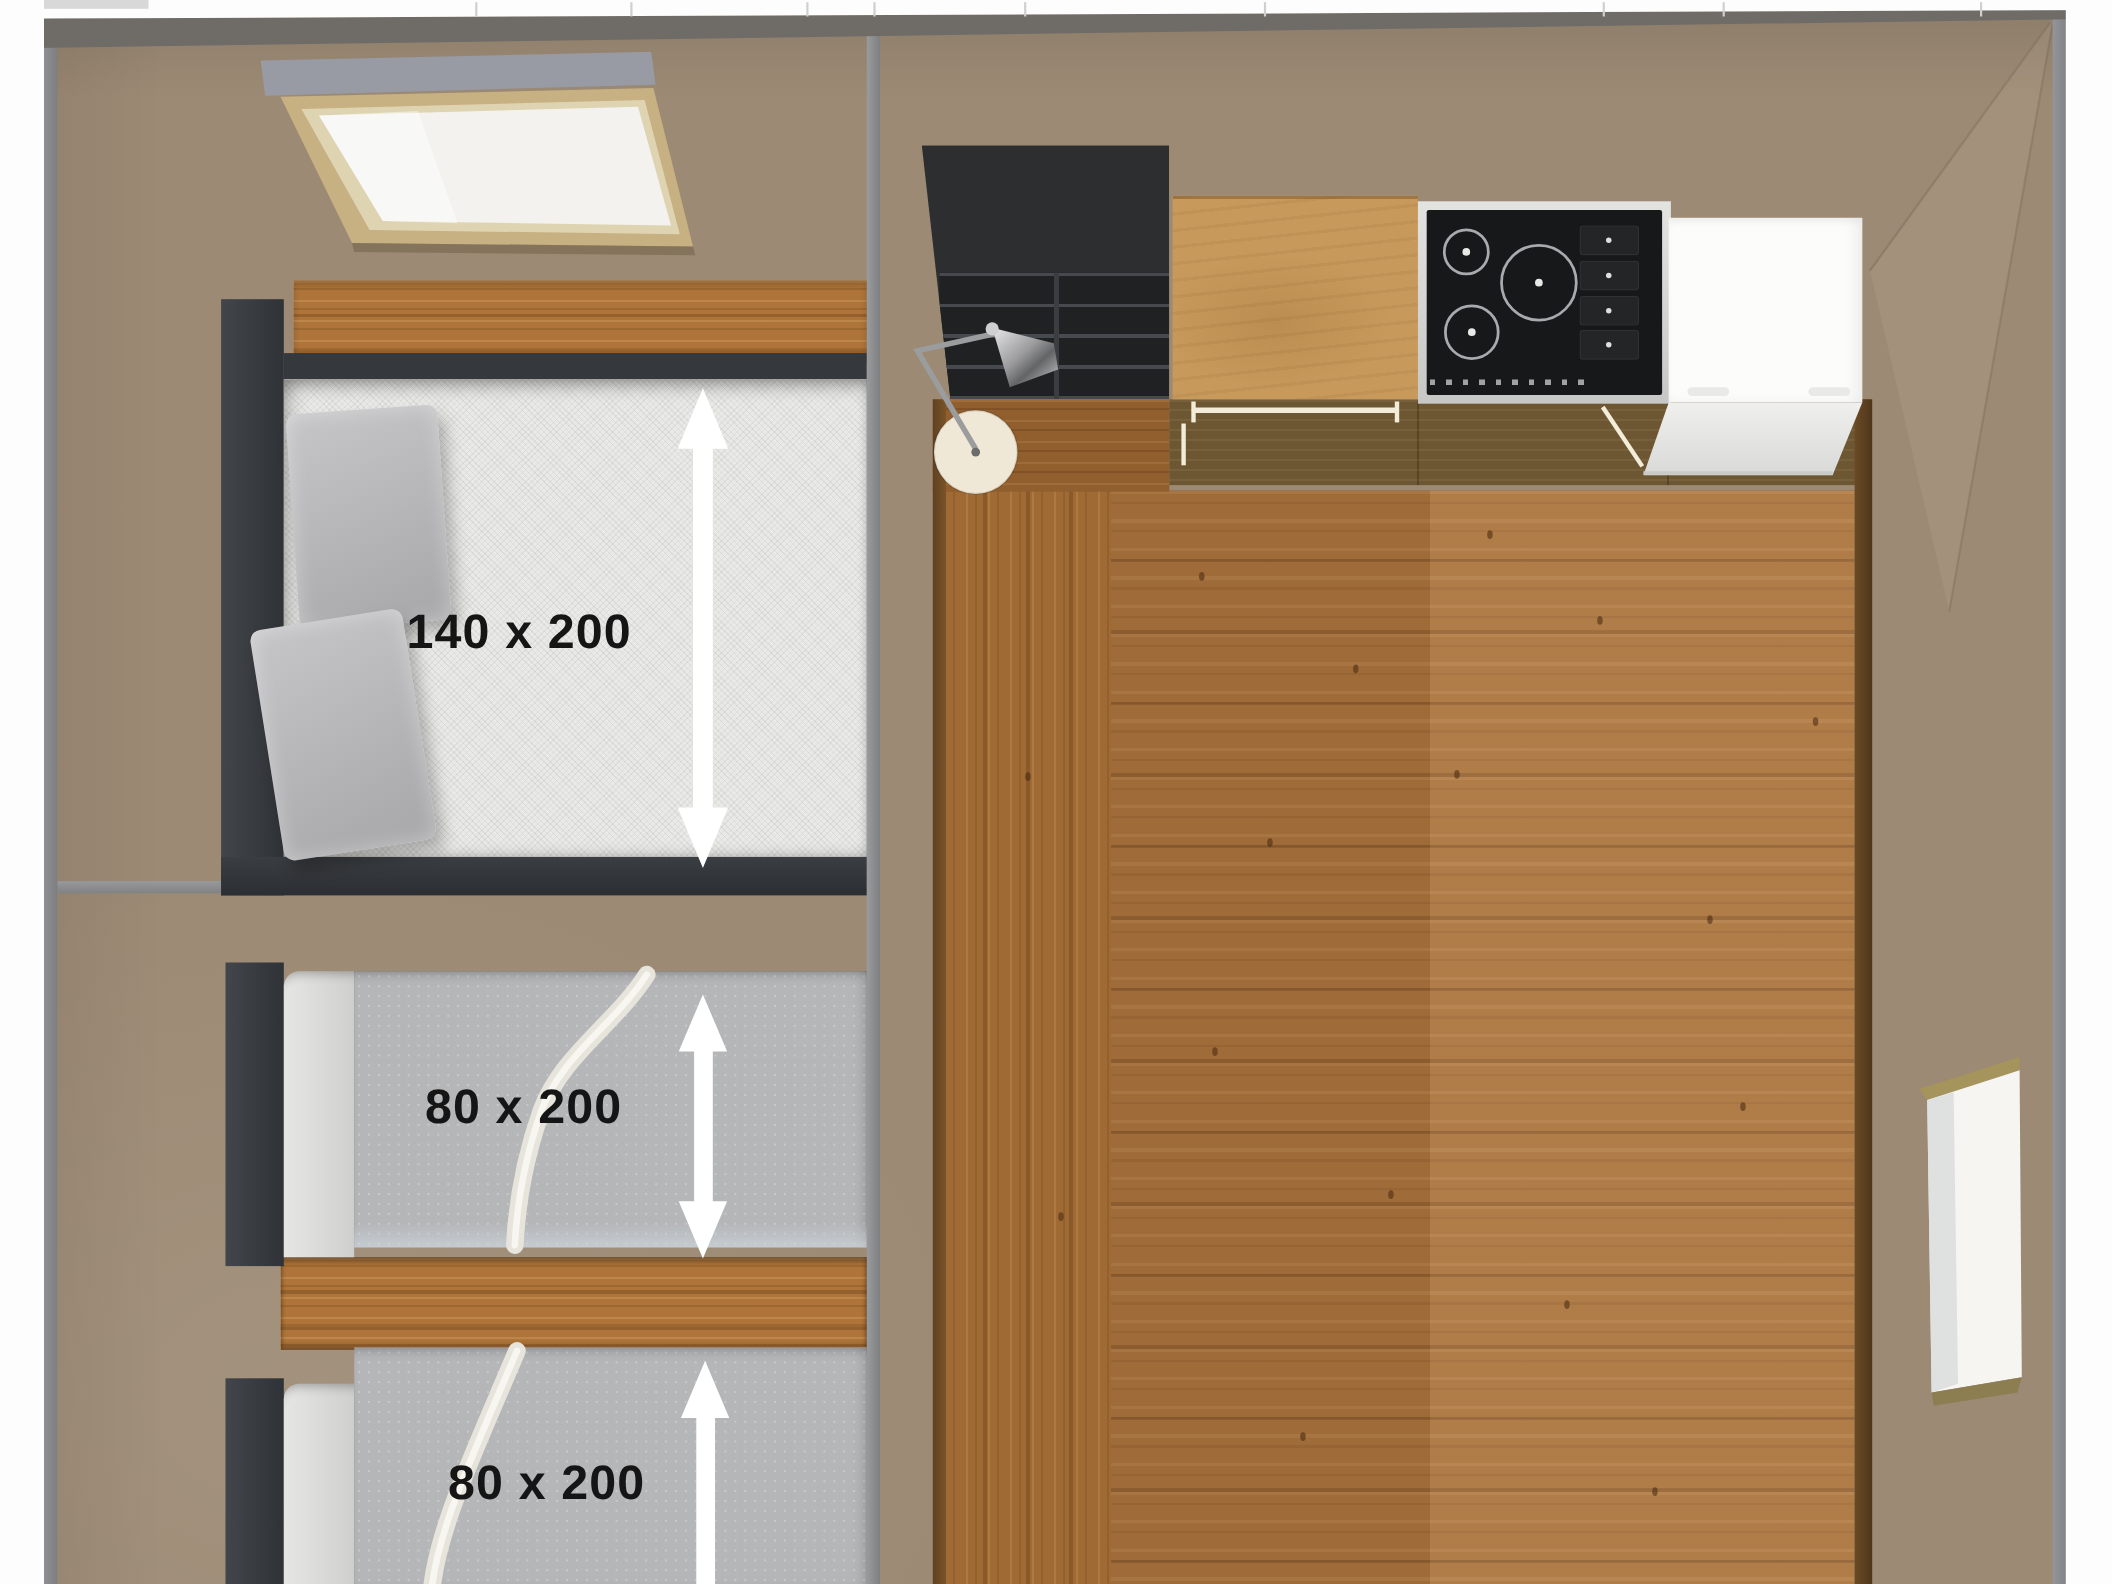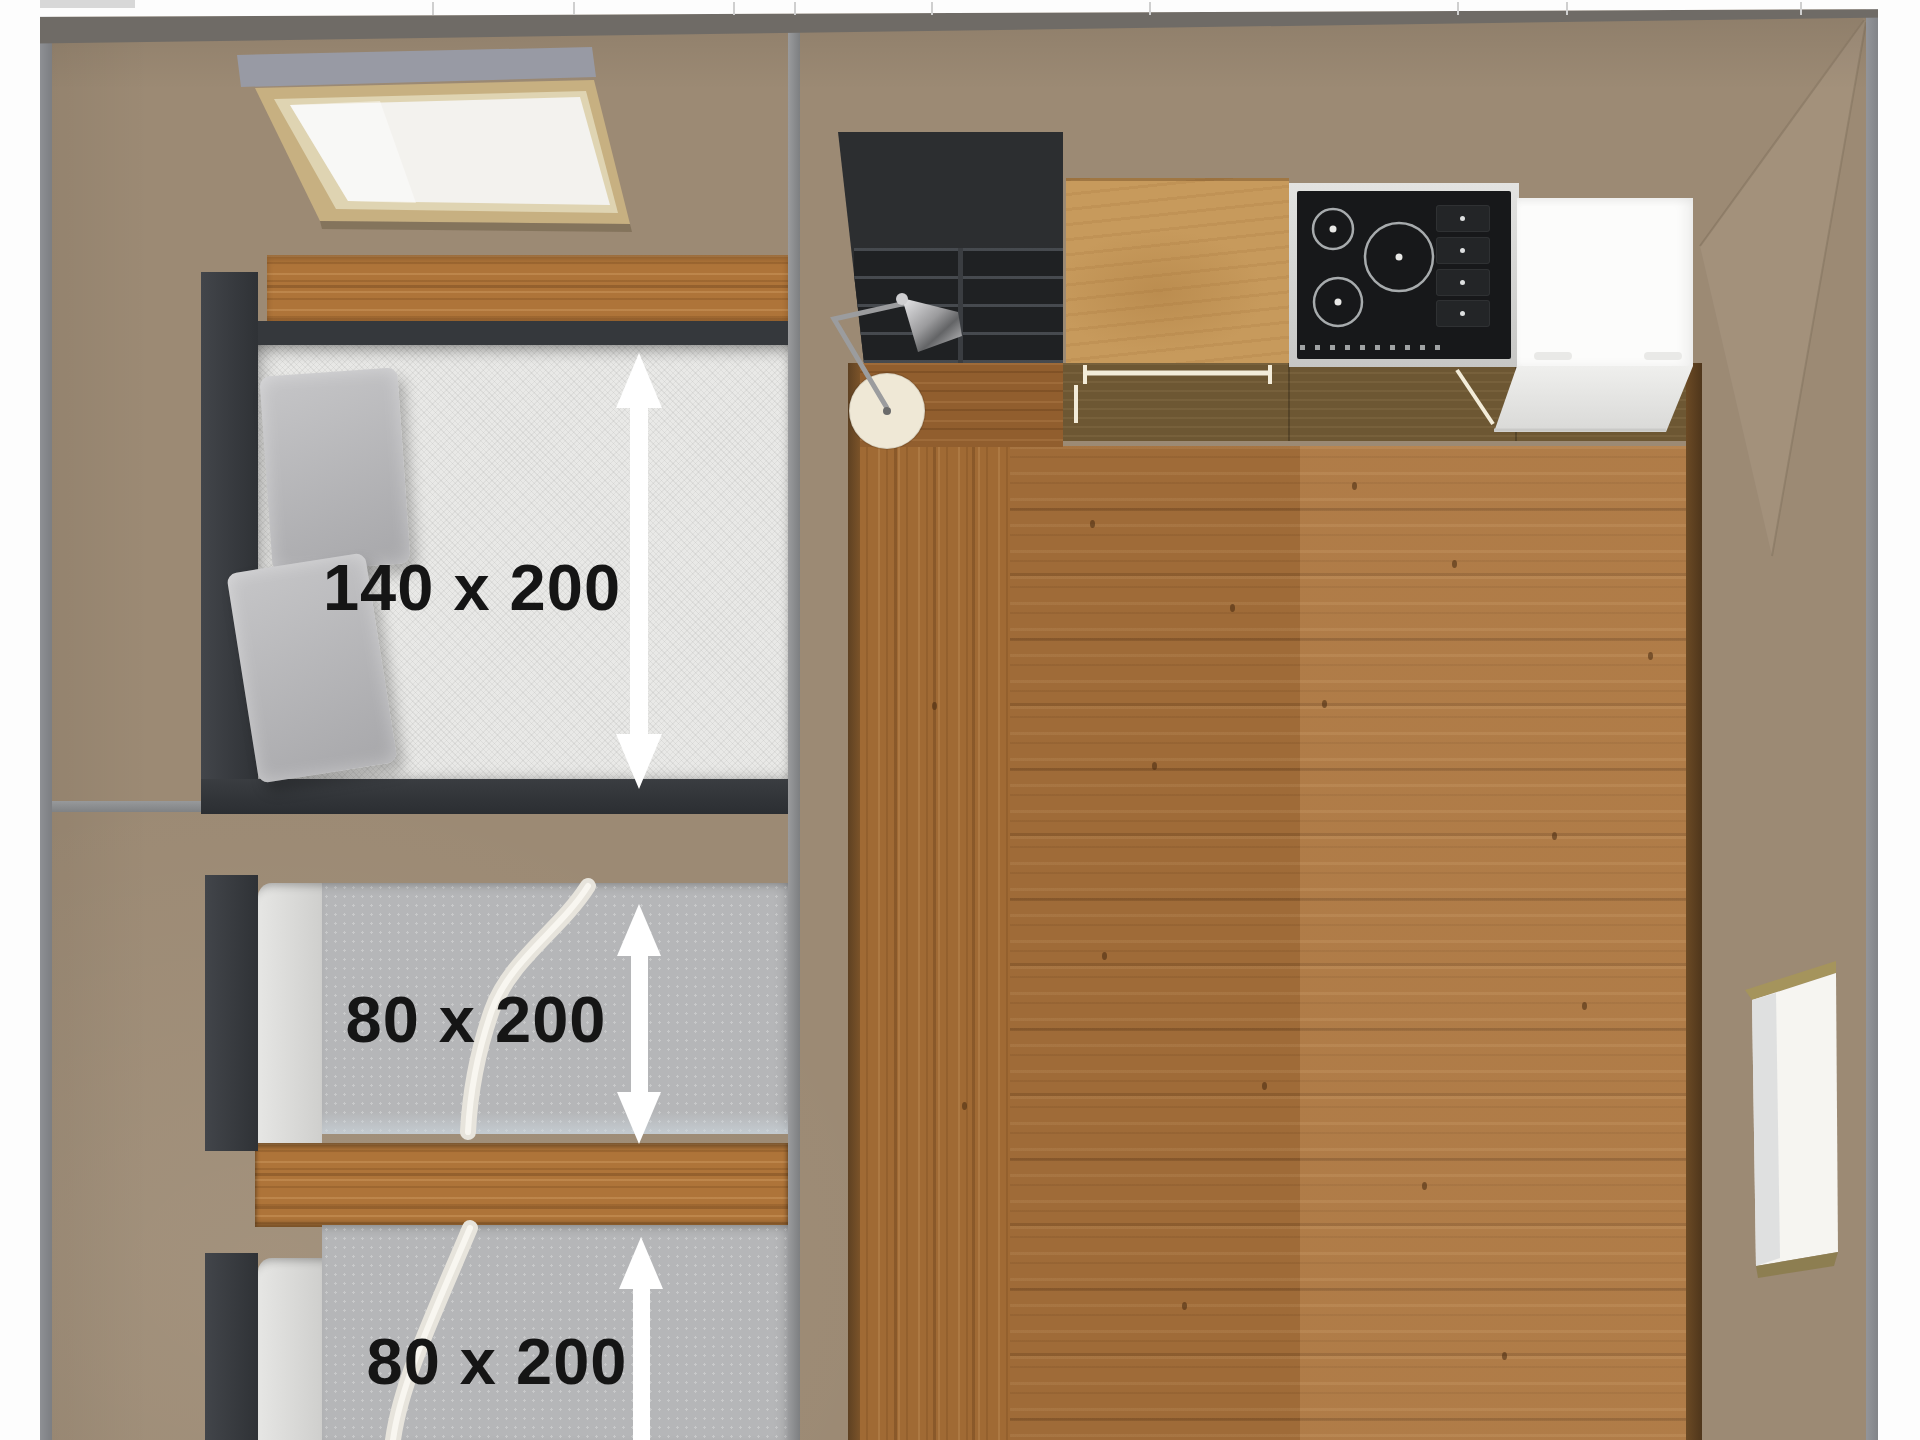--- a/index.html
+++ b/index.html
@@ -38,21 +38,21 @@
       box-shadow: inset 0 14px 16px -10px rgba(0,0,0,0.40), inset 16px 0 18px -12px rgba(0,0,0,0.28),
                   inset -6px 0 10px -6px rgba(0,0,0,0.15), inset 0 -10px 12px -8px rgba(0,0,0,0.18);}
   .pillow{background:linear-gradient(160deg,#C6C6C8,#A7A7AA);border-radius:10px;
       box-shadow:6px 10px 14px rgba(0,0,0,0.25), inset 0 0 18px rgba(255,255,255,0.35);}
   .duvet{background-color:#B5B6B8;background-image:radial-gradient(rgba(255,255,255,0.26) 1px, transparent 1.4px);
       background-size:9px 9px;
       box-shadow: inset 0 8px 10px -6px rgba(0,0,0,0.25), inset -10px 0 14px -10px rgba(0,0,0,0.22);}
   .matband{background:linear-gradient(90deg,#E6E6E4,#CFCFCD);border-radius:14px 0 0 0;
       box-shadow:inset 0 10px 10px -8px rgba(0,0,0,0.30);}
   
-  .dim-label{z-index:40;color:#151515;font-weight:bold;font-size:65px;letter-spacing:1px;
+  .dim-label{z-index:40;color:#151515;font-weight:bold;font-size:44px;letter-spacing:1px;
       text-align:center;white-space:nowrap;}
   
   .shelf{left:838px;top:132px;width:225px;height:231px;background:#2C2E30;
       clip-path:polygon(0 0,100% 0,100% 100%,26px 100%);z-index:10;}
   .shelf-int{left:16px;top:116px;right:0;bottom:0;background-color:#1F2123;background-image:
       linear-gradient(90deg, transparent 0 104px, #3A3D41 104px 109px, transparent 109px),
       repeating-linear-gradient(180deg, rgba(72,76,81,0.95) 0 3px, transparent 3px 28px);}
   .counter{left:1066px;top:178px;width:223px;height:185px;background-color:#C79A5C;background-image:
       radial-gradient(150px 90px at 42% 62%, rgba(160,110,50,0.30), transparent 70%),
       repeating-linear-gradient(174deg, rgba(150,100,45,0.14) 0 3px, transparent 3px 15px);

